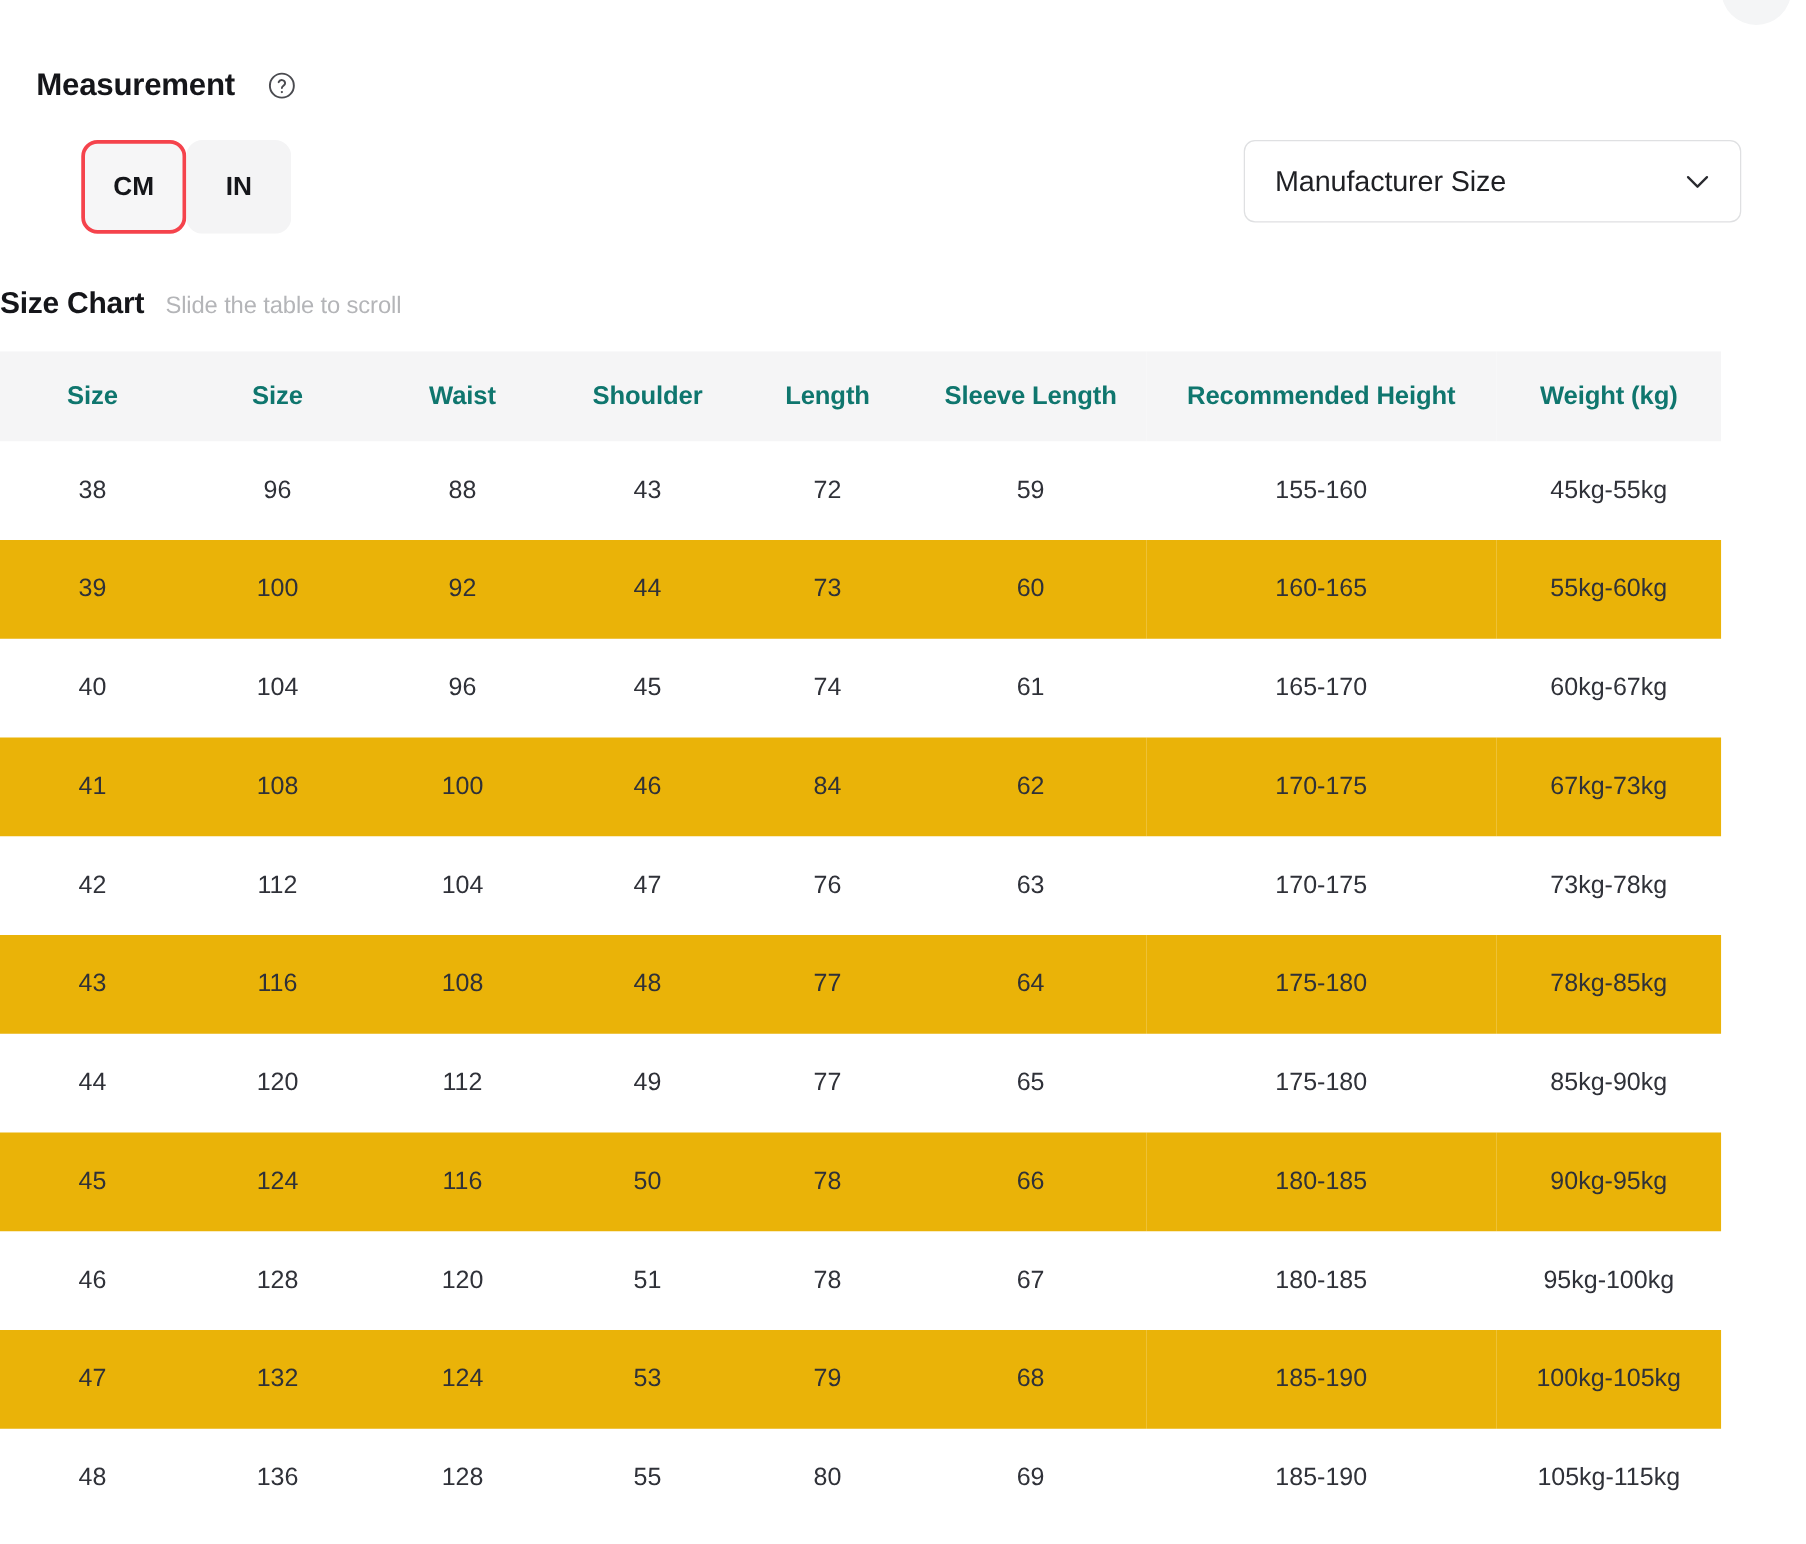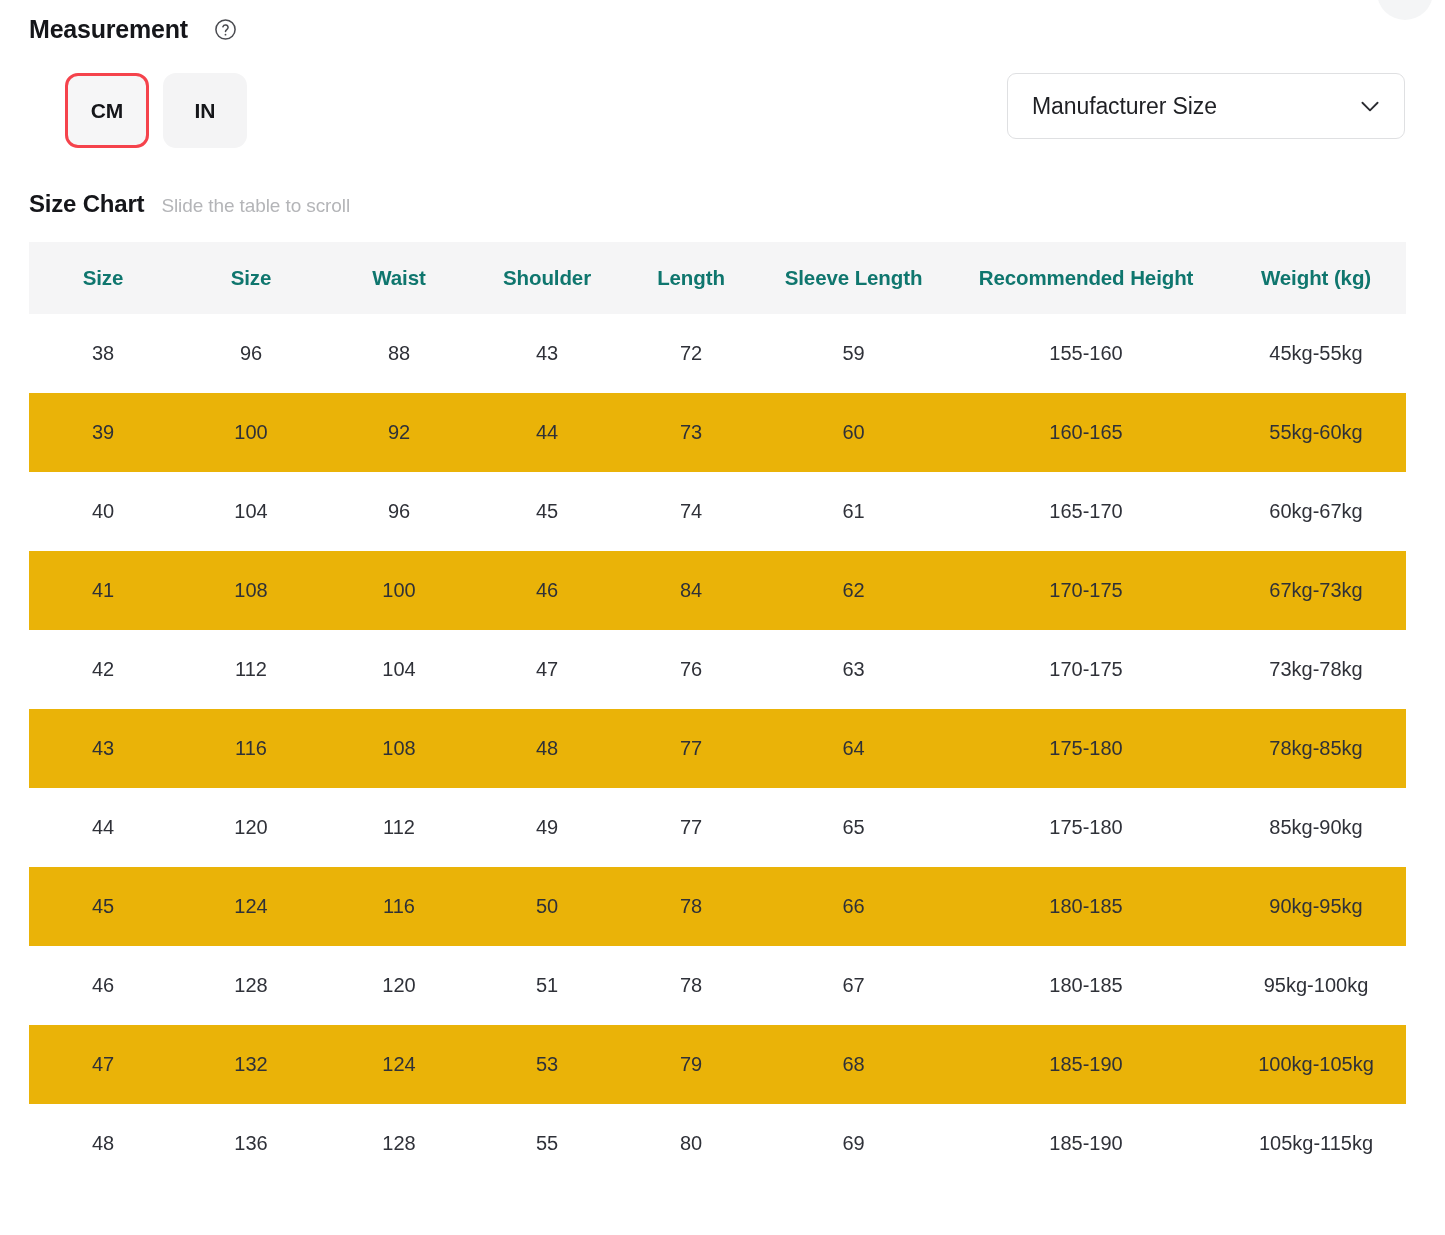--- a/index.html
+++ b/index.html
@@ -31,20 +31,21 @@
   
   .measurement-section {
     padding: 0 0 0 29px;
   }
   .measurement-head {
     display: flex;
     align-items: center;
     gap: 26px;
     padding-top: 12px;
     height: 46px;
+    margin-top: 39px;
   }
   .measurement-title {
     font-size: 25px;
     font-weight: bold;
     letter-spacing: -0.2px;
     color: #15161a;
     line-height: 1;
   }
   .help-icon {
     width: 23px;
@@ -53,21 +54,20 @@
     display: inline-flex;
     align-items: center;
     justify-content: center;
     color: #4a4b50;
   }
   .help-icon svg { display: block; }
 
   
   .unit-toggle {
     display: flex;
-    gap: 14px;
     margin-top: 27px;
     padding-left: 36px;
   }
   .unit-btn {
     width: 84px;
     height: 75px;
     border-radius: 13px;
     background: #f4f4f5;
     border: 3px solid transparent;
     display: flex;
@@ -84,21 +84,21 @@
     border-color: #f5434c;
     background: #f6f6f7;
   }
 
   
   .toggle-row {
     position: relative;
   }
   .size-type-select {
     position: absolute;
-    right: 40px;
+    right: 52px;
     top: 0;
     width: 398px;
     height: 66px;
     border: 1.5px solid #dfe0e2;
     border-radius: 9px;
     background: #ffffff;
     display: flex;
     align-items: center;
     justify-content: space-between;
     padding: 0 21px 0 24px;
@@ -115,21 +115,20 @@
     display: inline-flex;
     align-items: center;
     justify-content: center;
     color: #2a2b30;
   }
   .chevron-down-icon svg { display: block; }
 
   
   .size-chart-section {
     margin-top: 42px;
-    padding-left: 29px;
   }
   .size-chart-head {
     display: flex;
     align-items: baseline;
     gap: 17px;
   }
   .size-chart-title {
     font-size: 24px;
     font-weight: bold;
     color: #15161a;

